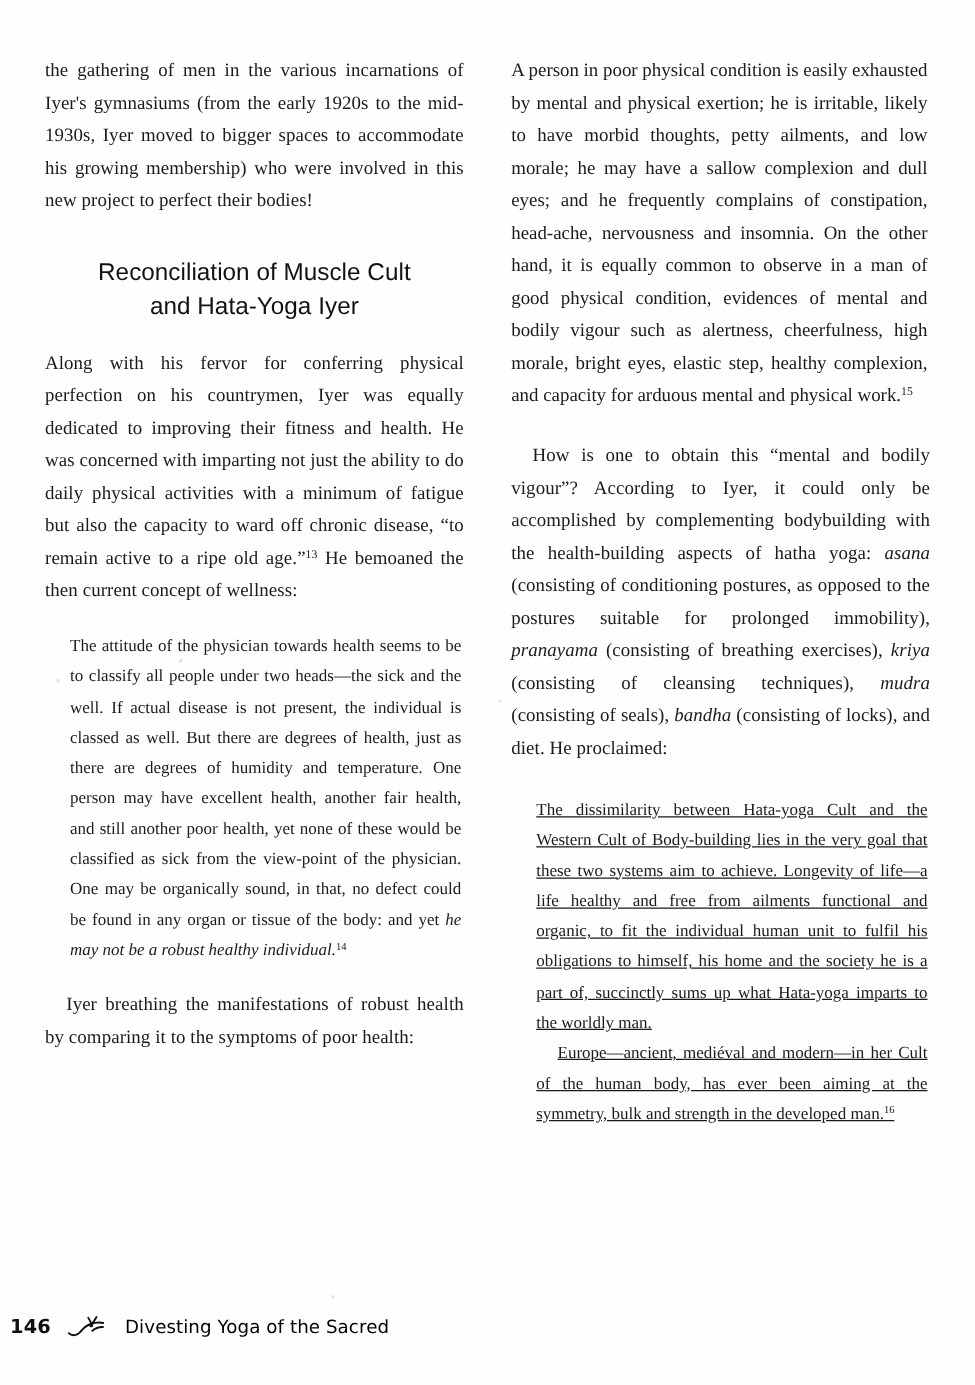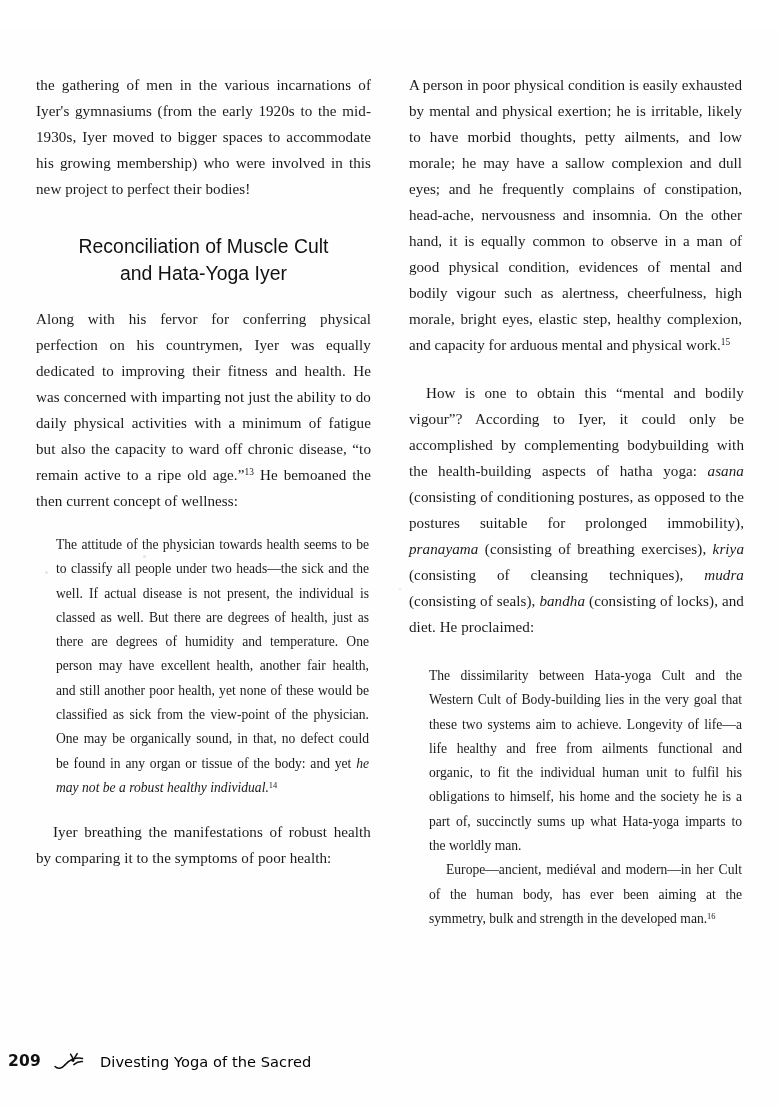--- a/index.html
+++ b/index.html
@@ -13,21 +13,20 @@
     position: relative;
     font-family: "Liberation Serif", "DejaVu Serif", serif;
     color: #1a1a1a;
     overflow: hidden;
   }
 
   .page {
     position: absolute;
     inset: 0;
     background: #fefefe;
-    margin-top: 28px;
   }
 
   .columns {
     position: absolute;
     left: 36px;
     top: 44px;
     width: 708px;
     height: 930px;
     display: flex;
     gap: 38px;
@@ -173,30 +172,30 @@
     <div class="col">
 
       <blockquote class="quote" style="margin-top:0; padding-left:0;">
         <p style="font-size:15.1px; line-height:26.0px;"><span>A person in poor physical condition is easily exhausted by mental and physical exertion; he is irritable, likely to have morbid thoughts, petty ailments, and low morale; he may have a sallow complexion and dull eyes; and he frequently complains of constipation, head-ache, nervousness and insomnia. On the other hand, it is equally common to observe in a man of good physical condition, evidences of mental and bodily vigour such as alertness, cheerfulness, high morale, bright eyes, elastic step, healthy complexion, and capacity for arduous mental and physical work.</span><sup>15</sup></p>
       </blockquote>
 
       <div class="q-space-after" style="height:22px;"></div>
 
       <p class="body indent"><span>How is one to obtain this “mental and bodily vigour”? According to Iyer, it could only be accomplished by complementing bodybuilding with the health-building aspects of hatha yoga: </span><i>asana</i><span> (consisting of conditioning postures, as opposed to the postures suitable for prolonged immobility), </span><i>pranayama</i><span> (consisting of breathing exercises), </span><i>kriya</i><span> (consisting of cleansing techniques), </span><i>mudra</i><span> (consisting of seals), </span><i>bandha</i><span> (consisting of locks), and diet. He proclaimed:</span></p>
 
-      <blockquote class="quote" style="margin-top:24px;">
+      <blockquote class="quote" style="margin-top:24px;text-decoration:underline;">
         <p>The dissimilarity between Hata-yoga Cult and the Western Cult of Body-building lies in the very goal that these two systems aim to achieve. Longevity of life—a life healthy and free from ailments functional and organic, to fit the individual human unit to fulfil his obligations to himself, his home and the society he is a part of, succinctly sums up what Hata-yoga imparts to the worldly man.</p>
         <p><span>Europe—ancient, mediéval and modern—in her Cult of the human body, has ever been aiming at the symmetry, bulk and strength in the developed man.</span><sup>16</sup></p>
       </blockquote>
 
     </div>
   </div>
 
   <div class="footer">
-    <span class="folio">209</span>
+    <span class="folio">146</span>
     <span class="ornament">
       <svg width="32" height="20" viewBox="0 0 32 20" aria-hidden="true">
         <g fill="none" stroke="#111" stroke-width="1.5" stroke-linecap="round">
           <path d="M2 15.5 C4.5 18.2, 9 17.6, 11.6 14.2"></path>
           <path d="M11.6 14.2 C13.6 11.6, 16.4 9.4, 19.6 8.2"></path>
           <path d="M19.6 8.2 C23 7, 26.4 6.6, 29.6 7.4"></path>
           <path d="M20.8 13.6 C23.2 11.6, 26.4 10.4, 29.4 10.6"></path>
           <path d="M17.6 3.2 C19.2 5.4, 20.2 7.6, 20.4 10"></path>
           <path d="M24.2 2.6 C23 5, 21.6 7, 19.8 8.6"></path>
         </g>

